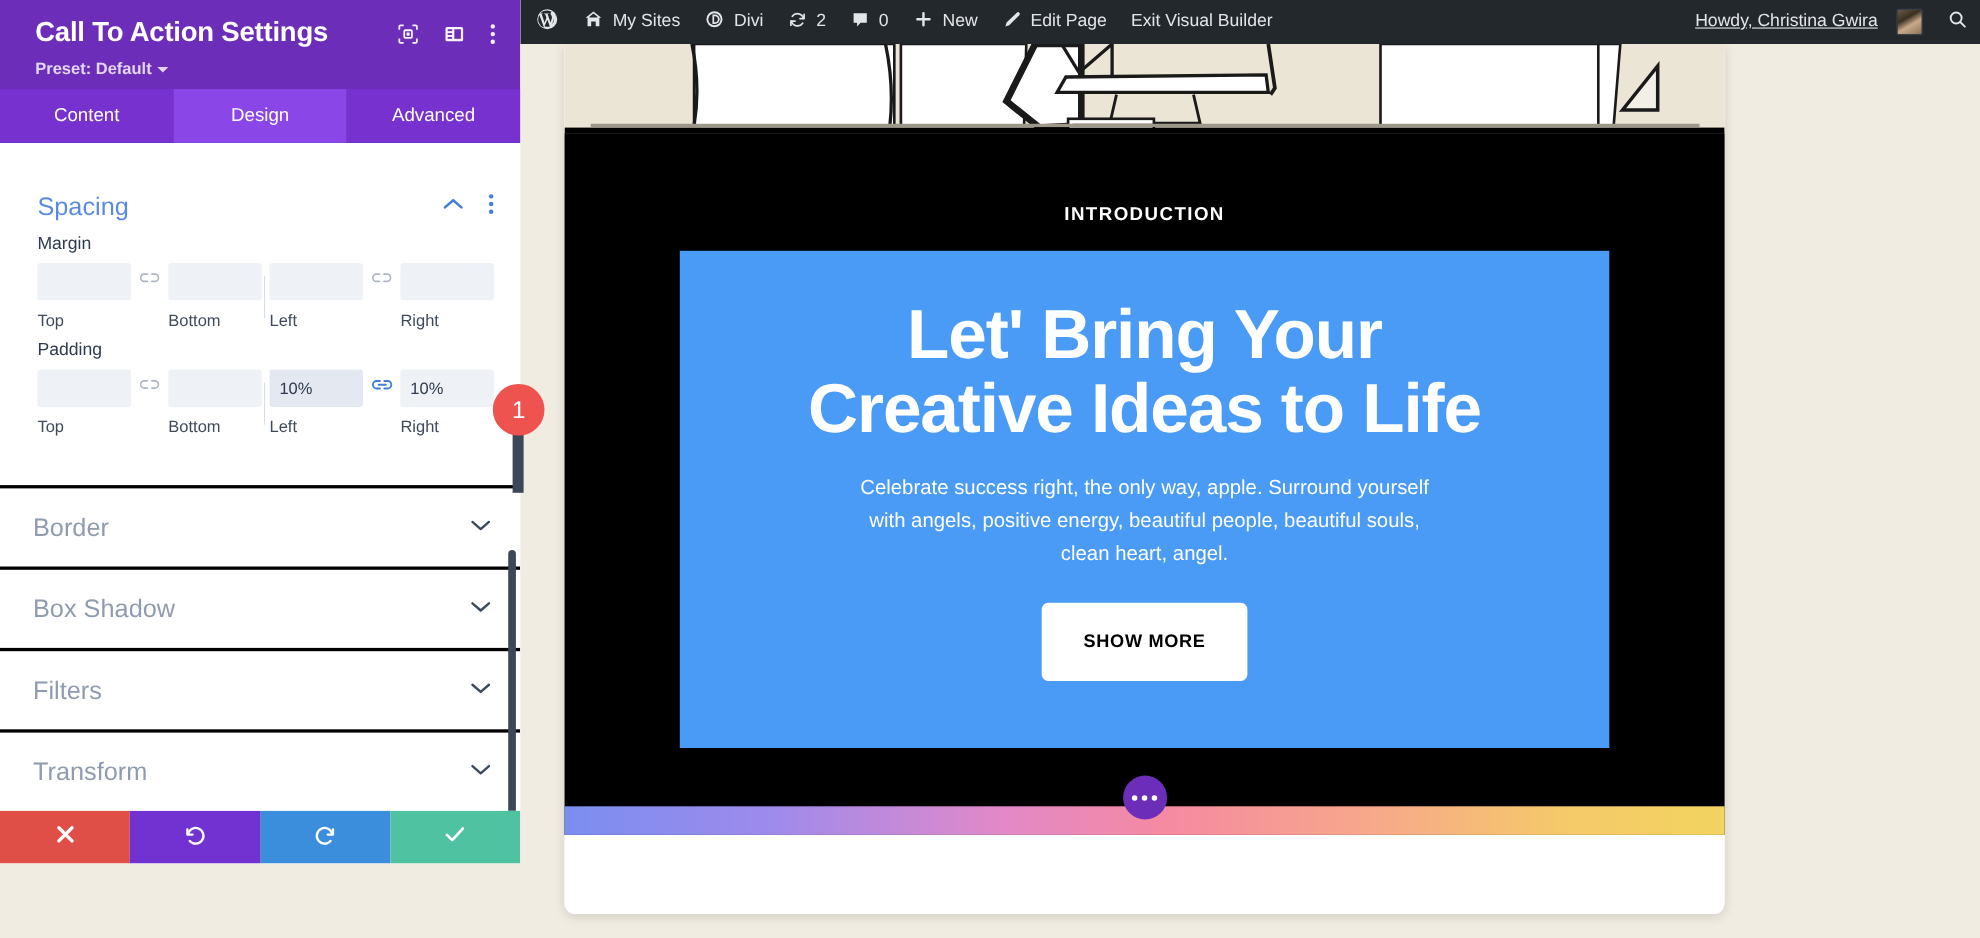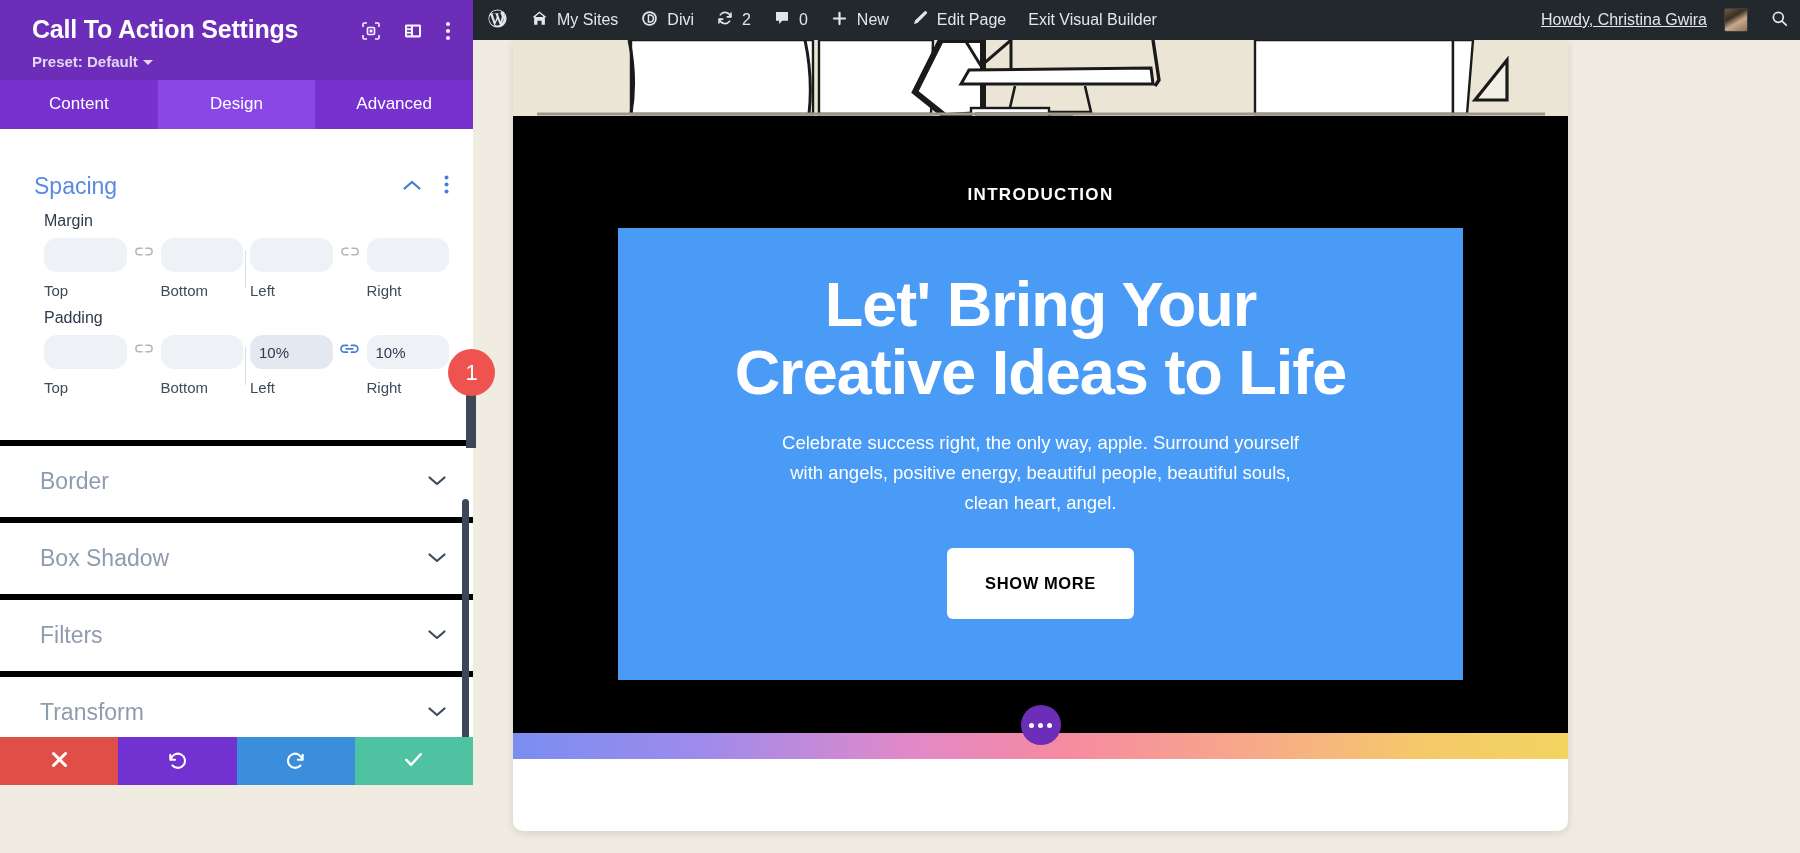--- a/index.html
+++ b/index.html
@@ -59,42 +59,42 @@
   }
 
   .section-spacing { padding: 0 0 0 0; }
   .spacing-head {
     display: flex; align-items: center;
     padding: 44px 24px 6px 34px;
   }
   .spacing-title { color: #5a8ae0; font-size: 23px; font-weight: 400; flex: 1 1 auto; }
   .spacing-head-icons { display: flex; align-items: center; gap: 22px; }
 
-  .field-group { padding: 6px 24px 0 44px; }
+  .field-group { padding: 6px 24px 0 34px; }
   .field-label { font-size: 16px; color: #2e3a4d; font-weight: 400; margin-bottom: 8px; }
   .quad-row { display: flex; align-items: center; }
   .quad-half { display: flex; align-items: center; flex: 1 1 0; }
   .quad-div { width: 1px; height: 38px; background: #d9dde5; margin: 0 4px 0 2px; }
   .inp-wrap { flex: 1 1 0; display: flex; flex-direction: column; align-items: flex-start; }
   .inp {
     width: 100%; height: 34px;
-    background: #eef1f6; border: none; border-radius: 13px;
+    background: #eef1f6; border: none; border-radius: 3px;
     font-size: 15px; color: #2e3a4d;
     font-family: "Liberation Sans", sans-serif;
     padding: 0 9px; outline: none;
   }
   .inp.focused { background: #e4e9f1; }
   .inp-cap { font-size: 15px; color: #3f4a5c; margin-top: 10px; }
   .link-ico { width: 34px; flex: 0 0 34px; display: flex; align-items: center; justify-content: center; align-self: flex-start; margin-top: 7px; cursor: pointer; }
 
   .accordion { margin-top: 44px; }
   .acc-row {
     display: flex; align-items: center;
-    padding: 22px 26px 22px 40px;
-    border-top: 6px solid #000000;
+    padding: 22px 26px 22px 30px;
+    border-top: 3px solid #000000;
     cursor: pointer;
   }
   .acc-label { flex: 1 1 auto; font-size: 23px; color: #8f9bae; font-weight: 400; }
   .chev { display: block; }
 
   
   .panel-scrollbar {
     position: absolute; right: 4px; top: 370px;
     width: 7px; height: 372px;
     background: #3c4858; border-radius: 4px;

